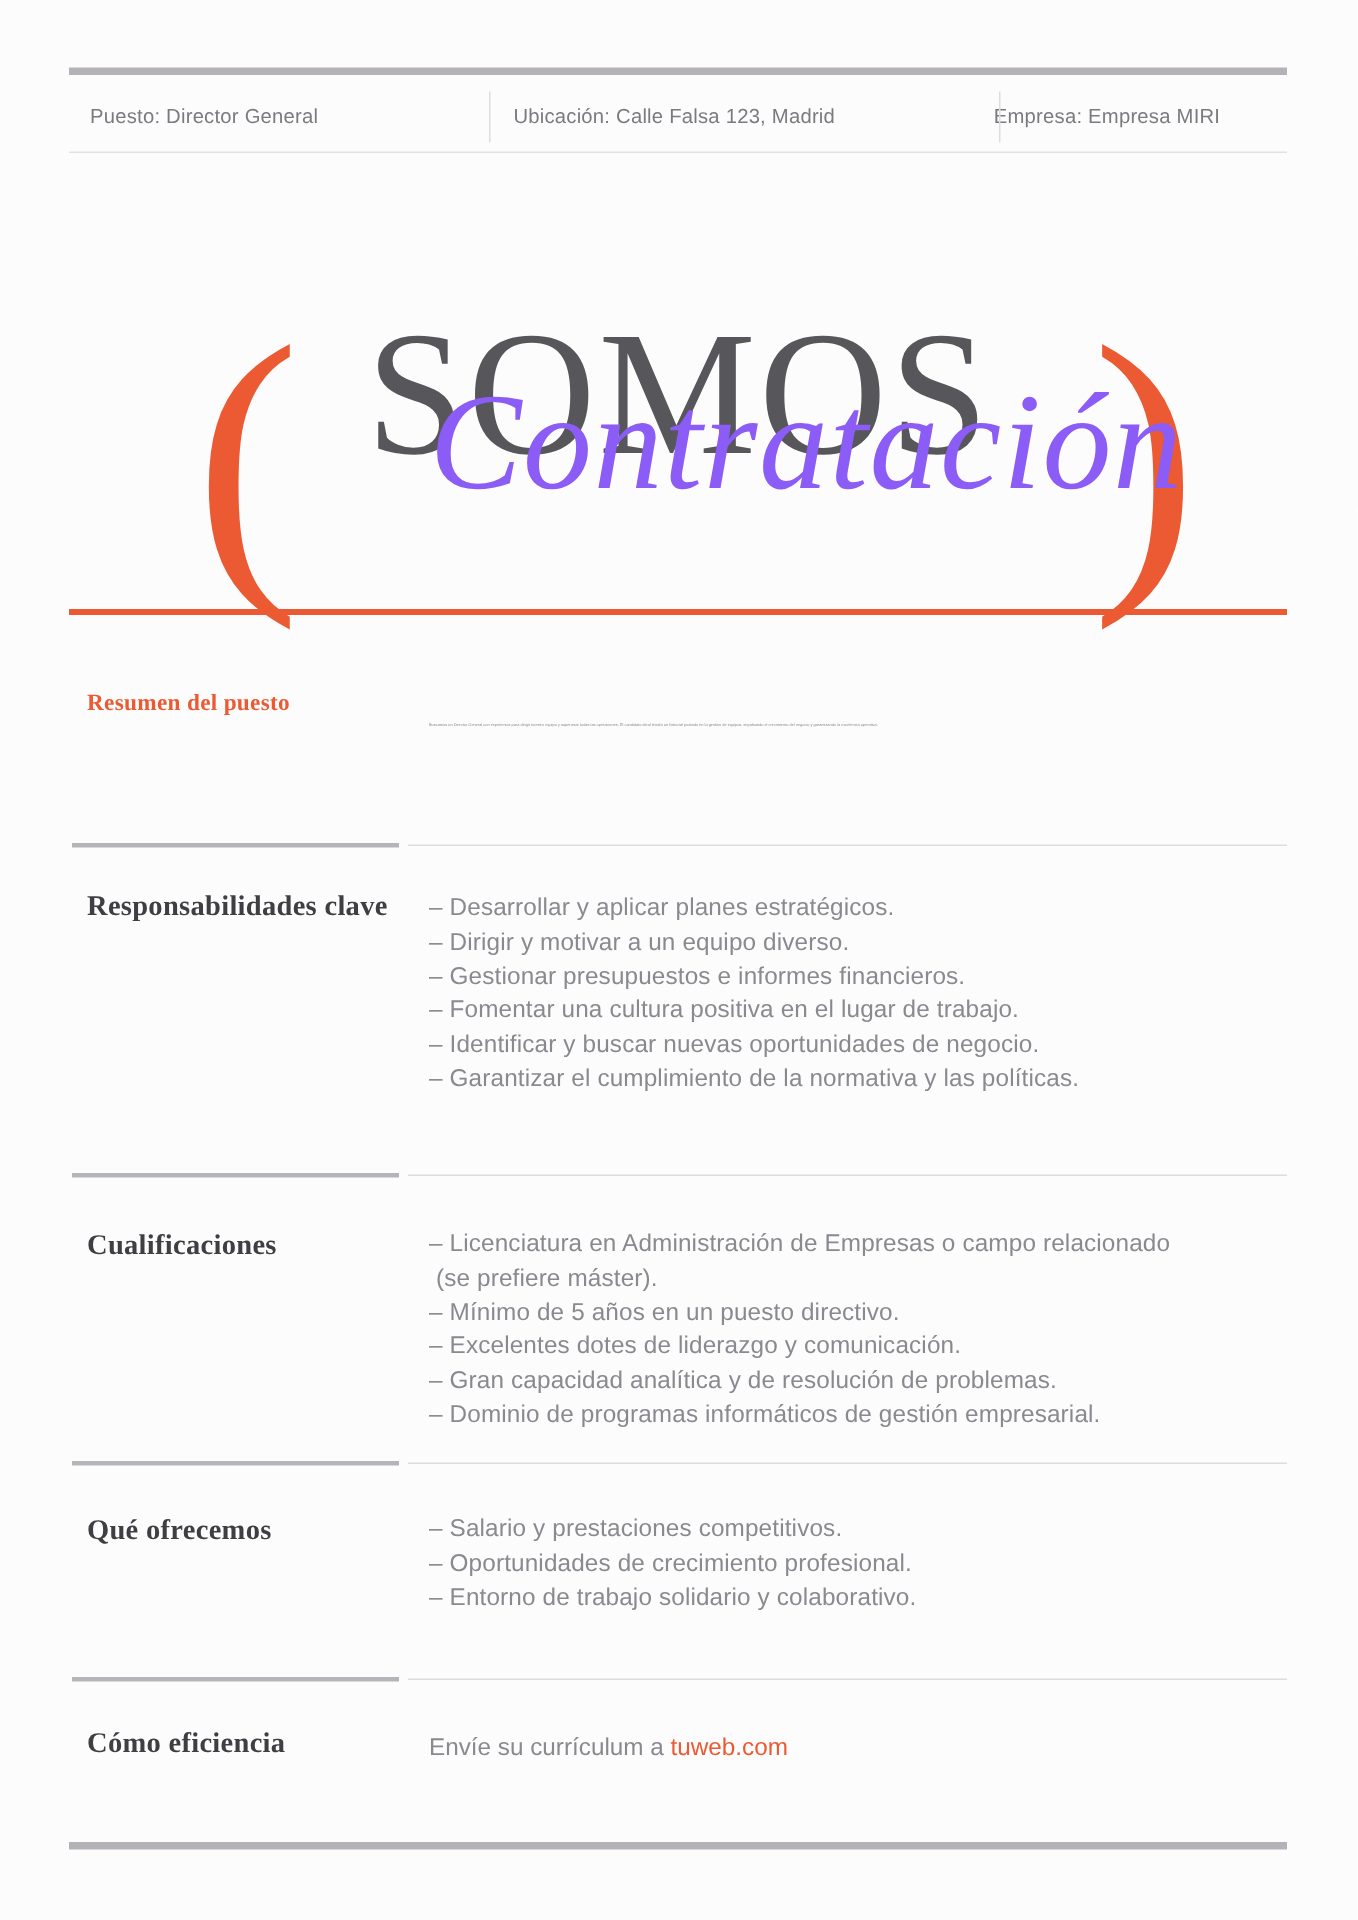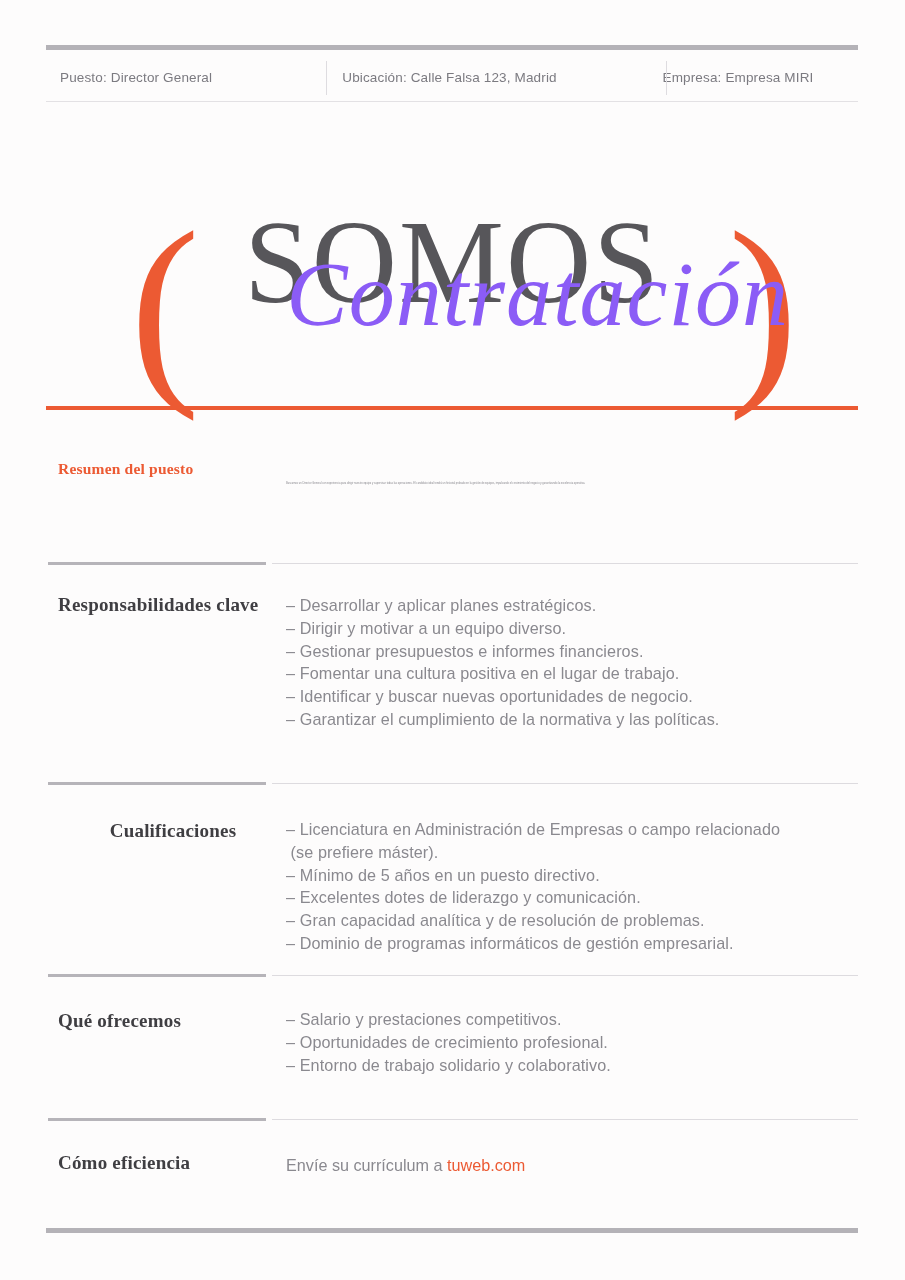--- a/index.html
+++ b/index.html
@@ -255,21 +255,21 @@
         <li>– Garantizar el cumplimiento de la normativa y las políticas.</li>
       </ul>
     </div>
   </div>
   <div class="divider" style="top:782px;">
     <div class="d-left"></div>
     <div class="d-right"></div>
   </div>
 
   <div class="section" style="top:818px;">
-    <div class="label-col" style="top:2px;text-align:center;">
+    <div class="label-col" style="top:2px;">
       <div class="sec-title">Cualificaciones</div>
     </div>
     <div class="body-col">
       <ul class="bullets">
         <li>– Licenciatura en Administración de Empresas o campo relacionado
  (se prefiere máster).</li>
         <li>– Mínimo de 5 años en un puesto directivo.</li>
         <li>– Excelentes dotes de liderazgo y comunicación.</li>
         <li>– Gran capacidad analítica y de resolución de problemas.</li>
         <li>– Dominio de programas informáticos de gestión empresarial.</li>

